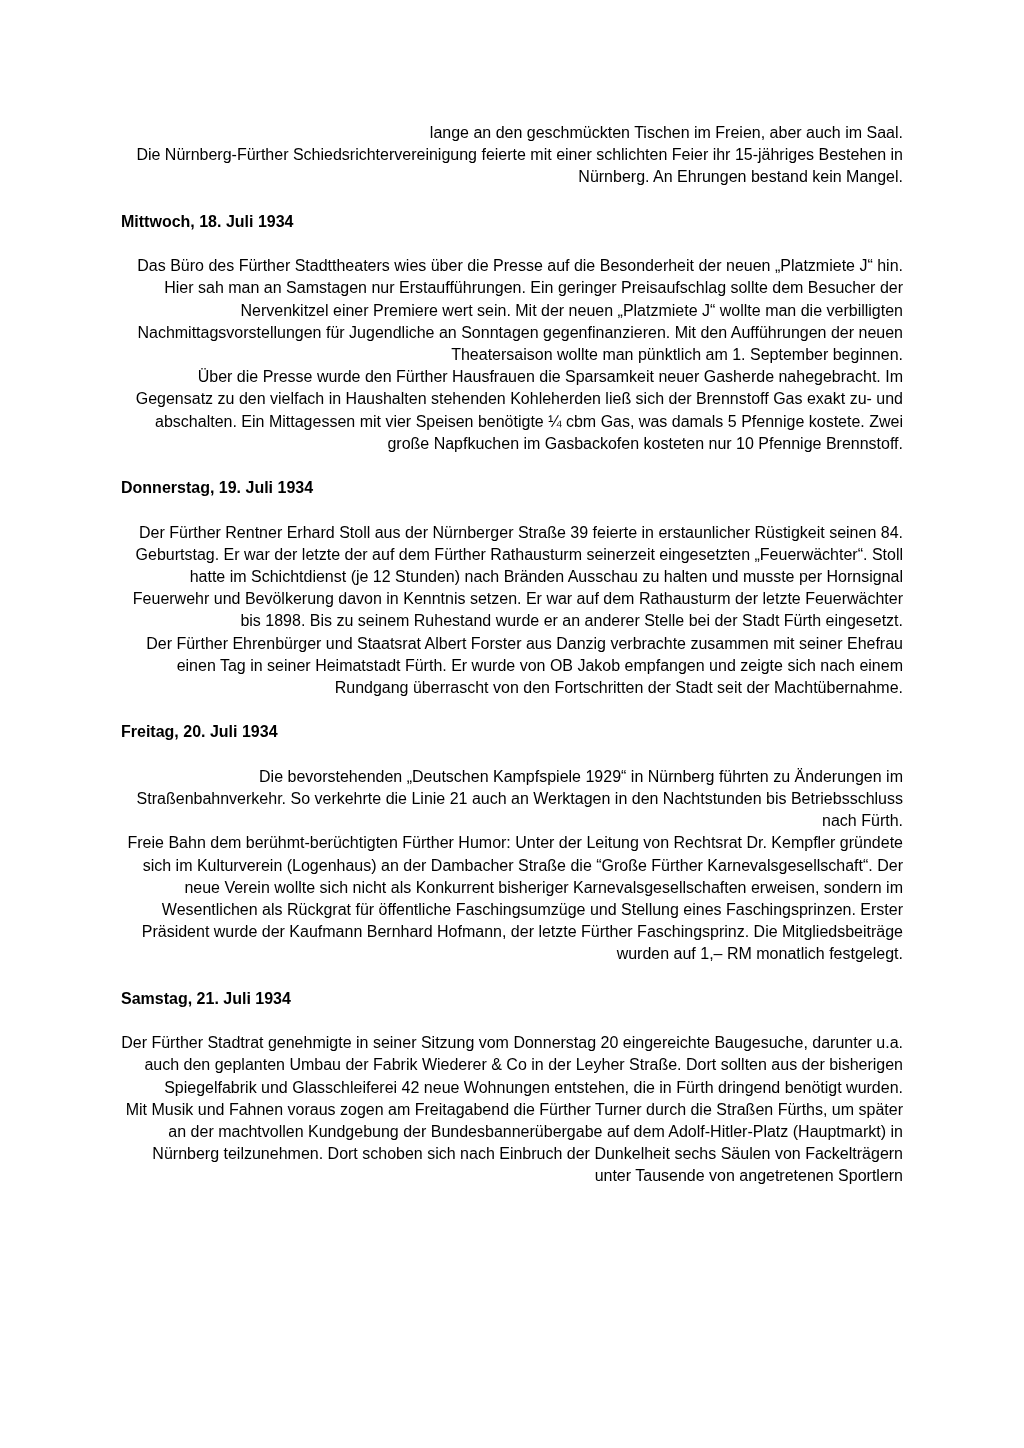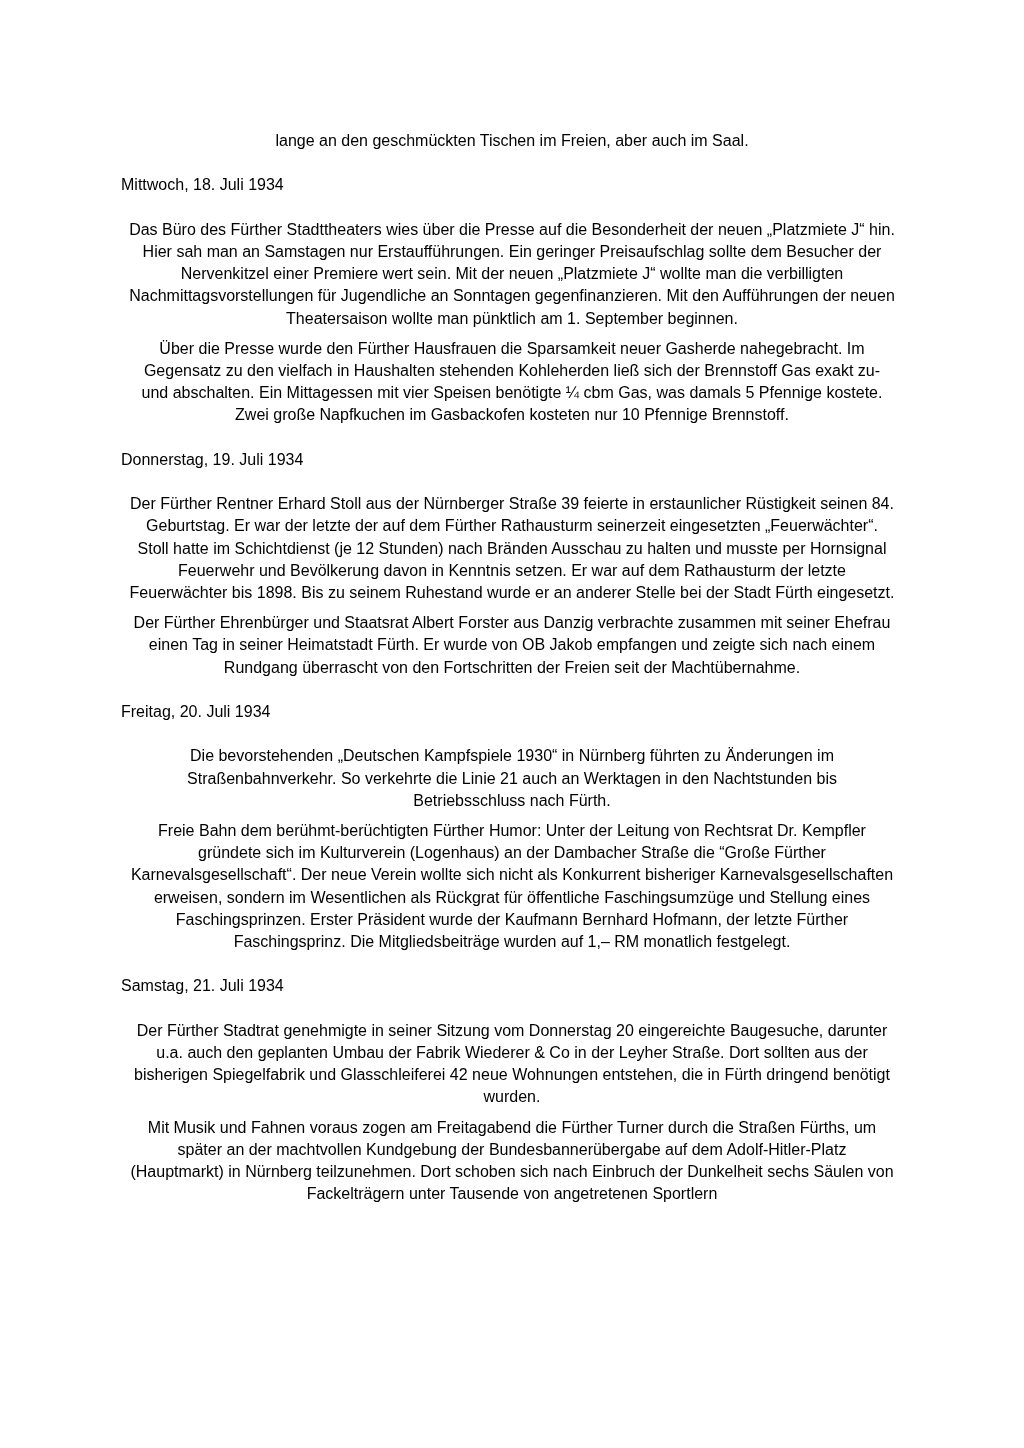--- a/index.html
+++ b/index.html
@@ -18,55 +18,56 @@
     font-family: "Liberation Sans", sans-serif;
     font-size: 16px;
     line-height: 22.2px;
     color: #000000;
     -webkit-font-smoothing: antialiased;
   }
   .block {
     margin: 0 0 22.2px 0;
   }
   .heading {
-    font-weight: 400;
+    font-weight: 700;
   }
   .entry {
-    margin: 8px;
-    text-align: center;
+    margin: 0;
+    text-align: right;
     word-spacing: normal;
   }
 </style>
 </head>
 <body>
 
 <div class="page">
 
   <div class="block">
     <div class="entry">lange an den geschmückten Tischen im Freien, aber auch im Saal.</div>
+    <div class="entry">Die Nürnberg-Fürther Schiedsrichtervereinigung feierte mit einer schlichten Feier ihr 15-jähriges Bestehen in Nürnberg. An Ehrungen bestand kein Mangel.</div>
   </div>
 
   <div class="block heading">Mittwoch, 18. Juli 1934</div>
 
   <div class="block">
     <div class="entry">Das Büro des Fürther Stadttheaters wies über die Presse auf die Besonderheit der neuen „Platzmiete J“ hin. Hier sah man an Samstagen nur Erstaufführungen. Ein geringer Preisaufschlag sollte dem Besucher der Nervenkitzel einer Premiere wert sein. Mit der neuen „Platzmiete J“ wollte man die verbilligten Nachmittagsvorstellungen für Jugendliche an Sonntagen gegenfinanzieren. Mit den Aufführungen der neuen Theatersaison wollte man pünktlich am 1. September beginnen.</div>
     <div class="entry">Über die Presse wurde den Fürther Hausfrauen die Sparsamkeit neuer Gasherde nahegebracht. Im Gegensatz zu den vielfach in Haushalten stehenden Kohleherden ließ sich der Brennstoff Gas exakt zu- und abschalten. Ein Mittagessen mit vier Speisen benötigte ¼ cbm Gas, was damals 5 Pfennige kostete. Zwei große Napfkuchen im Gasbackofen kosteten nur 10 Pfennige Brennstoff.</div>
   </div>
 
   <div class="block heading">Donnerstag, 19. Juli 1934</div>
 
   <div class="block">
     <div class="entry">Der Fürther Rentner Erhard Stoll aus der Nürnberger Straße 39 feierte in erstaunlicher Rüstigkeit seinen 84. Geburtstag. Er war der letzte der auf dem Fürther Rathausturm seinerzeit eingesetzten „Feuerwächter“. Stoll hatte im Schichtdienst (je 12 Stunden) nach Bränden Ausschau zu halten und musste per Hornsignal Feuerwehr und Bevölkerung davon in Kenntnis setzen. Er war auf dem Rathausturm der letzte Feuerwächter bis 1898. Bis zu seinem Ruhestand wurde er an anderer Stelle bei der Stadt Fürth eingesetzt.</div>
-    <div class="entry">Der Fürther Ehrenbürger und Staatsrat Albert Forster aus Danzig verbrachte zusammen mit seiner Ehefrau einen Tag in seiner Heimatstadt Fürth. Er wurde von OB Jakob empfangen und zeigte sich nach einem Rundgang überrascht von den Fortschritten der Freien seit der Machtübernahme.</div>
+    <div class="entry">Der Fürther Ehrenbürger und Staatsrat Albert Forster aus Danzig verbrachte zusammen mit seiner Ehefrau einen Tag in seiner Heimatstadt Fürth. Er wurde von OB Jakob empfangen und zeigte sich nach einem Rundgang überrascht von den Fortschritten der Stadt seit der Machtübernahme.</div>
   </div>
 
   <div class="block heading">Freitag, 20. Juli 1934</div>
 
   <div class="block">
-    <div class="entry">Die bevorstehenden „Deutschen Kampfspiele 1930“ in Nürnberg führten zu Änderungen im Straßenbahnverkehr. So verkehrte die Linie 21 auch an Werktagen in den Nachtstunden bis Betriebsschluss nach Fürth.</div>
+    <div class="entry">Die bevorstehenden „Deutschen Kampfspiele 1929“ in Nürnberg führten zu Änderungen im Straßenbahnverkehr. So verkehrte die Linie 21 auch an Werktagen in den Nachtstunden bis Betriebsschluss nach Fürth.</div>
     <div class="entry">Freie Bahn dem berühmt-berüchtigten Fürther Humor: Unter der Leitung von Rechtsrat Dr. Kempfler gründete sich im Kulturverein (Logenhaus) an der Dambacher Straße die “Große Fürther Karnevalsgesellschaft“. Der neue Verein wollte sich nicht als Konkurrent bisheriger Karnevalsgesellschaften erweisen, sondern im Wesentlichen als Rückgrat für öffentliche Faschingsumzüge und Stellung eines Faschingsprinzen. Erster Präsident wurde der Kaufmann Bernhard Hofmann, der letzte Fürther Faschingsprinz. Die Mitgliedsbeiträge wurden auf 1,– RM monatlich festgelegt.</div>
   </div>
 
   <div class="block heading">Samstag, 21. Juli 1934</div>
 
   <div class="block">
     <div class="entry">Der Fürther Stadtrat genehmigte in seiner Sitzung vom Donnerstag 20 eingereichte Baugesuche, darunter u.a. auch den geplanten Umbau der Fabrik Wiederer &amp; Co in der Leyher Straße. Dort sollten aus der bisherigen Spiegelfabrik und Glasschleiferei 42 neue Wohnungen entstehen, die in Fürth dringend benötigt wurden.</div>
     <div class="entry">Mit Musik und Fahnen voraus zogen am Freitagabend die Fürther Turner durch die Straßen Fürths, um später an der machtvollen Kundgebung der Bundesbannerübergabe auf dem Adolf-Hitler-Platz (Hauptmarkt) in Nürnberg teilzunehmen. Dort schoben sich nach Einbruch der Dunkelheit sechs Säulen von Fackelträgern unter Tausende von angetretenen Sportlern</div>
   </div>
 

